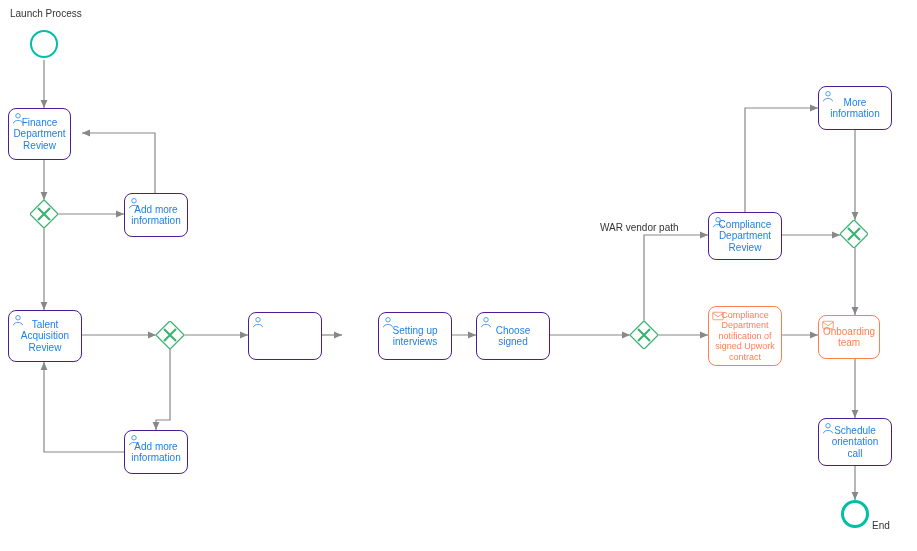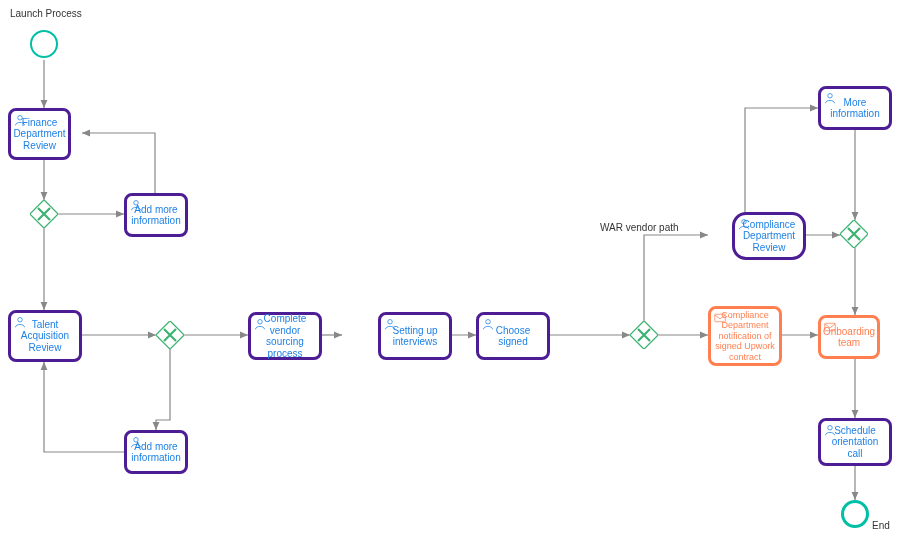--- a/index.html
+++ b/index.html
@@ -8,21 +8,21 @@
     font-size: 10px;
     color: #333;
     background: #fff;
     width: 917px;
     height: 551px;
     position: relative;
   }
   svg { position: absolute; top: 0; left: 0; }
   .node {
     position: absolute;
-    border: 3px solid #4c1d95;
+    border: 1px solid #4c1d95;
     border-radius: 8px;
     background: #fff;
     color: #1e80e6;
     text-align: center;
     display: flex;
     align-items: center;
     justify-content: center;
     padding: 4px;
     box-sizing: border-box;
     line-height: 1.15;
@@ -163,21 +163,20 @@
       <path d="M2,15 C2,10 14,10 14,15" fill="none" stroke="#1e80e6" stroke-width="1"></path>
     </svg>
   <span class="node-text">Add more information</span>
 </div>
 
 <div class="node" style="left:248px; top:312px; width:74px; height:48px;">
   <svg class="icon" viewBox="0 0 16 16">
       <circle cx="8" cy="5" r="3" fill="none" stroke="#1e80e6" stroke-width="1"></circle>
       <path d="M2,15 C2,10 14,10 14,15" fill="none" stroke="#1e80e6" stroke-width="1"></path>
     </svg>
-  <span class="node-text">Complete vendor sourcing process</span>
 </div>
 
 <div class="node" style="left:342px; top:312px; width:74px; height:48px;margin-left:36px;">
   <svg class="icon" viewBox="0 0 16 16">
       <circle cx="8" cy="5" r="3" fill="none" stroke="#1e80e6" stroke-width="1"></circle>
       <path d="M2,15 C2,10 14,10 14,15" fill="none" stroke="#1e80e6" stroke-width="1"></path>
     </svg>
   <span class="node-text">Setting up interviews</span>
 </div>
 
@@ -191,21 +190,21 @@
 
 <div class="gateway" style="left:630px; top:321px;">
   <svg width="28" height="28" viewBox="0 0 28 28">
       <rect x="4" y="4" width="20" height="20" fill="#fff" stroke="#3cb371" stroke-width="1.3" transform="rotate(45 14 14)"></rect>
       <path d="M8,8 L20,20 M20,8 L8,20" stroke="#3cb371" stroke-width="2.2"></path>
     </svg>
 </div>
 
 <div class="label" style="left:600px; top:222px;">WAR vendor path</div>
 
-<div class="node" style="left:732px; top:212px; width:74px; height:48px;border-radius:14px;">
+<div class="node" style="left:708px; top:212px; width:74px; height:48px;">
   <svg class="icon" viewBox="0 0 16 16">
       <circle cx="8" cy="5" r="3" fill="none" stroke="#1e80e6" stroke-width="1"></circle>
       <path d="M2,15 C2,10 14,10 14,15" fill="none" stroke="#1e80e6" stroke-width="1"></path>
     </svg>
   <span class="node-text">Compliance Department Review</span>
 </div>
 
 <div class="node orange" style="left:708px; top:306px; width:74px; height:60px;">
   <svg class="icon" viewBox="0 0 16 16">
       <rect x="1" y="3" width="14" height="10" rx="1" fill="none" stroke="#ff7f50" stroke-width="1"></rect>

